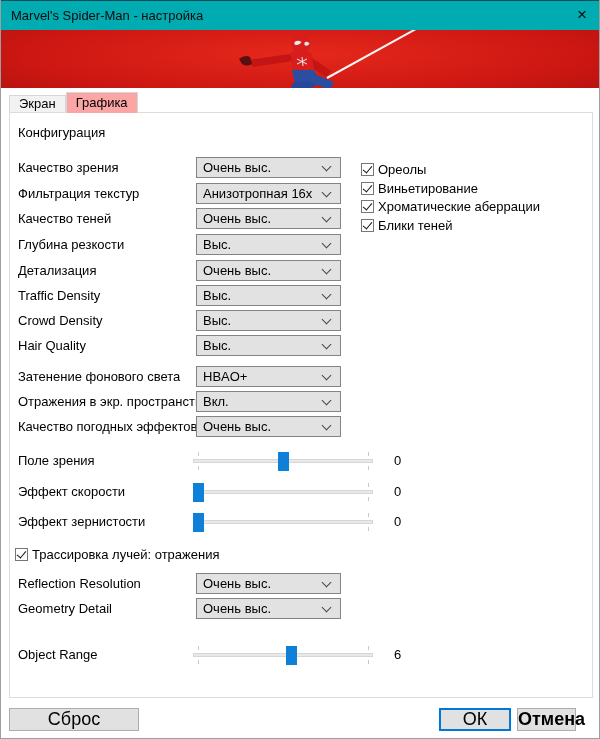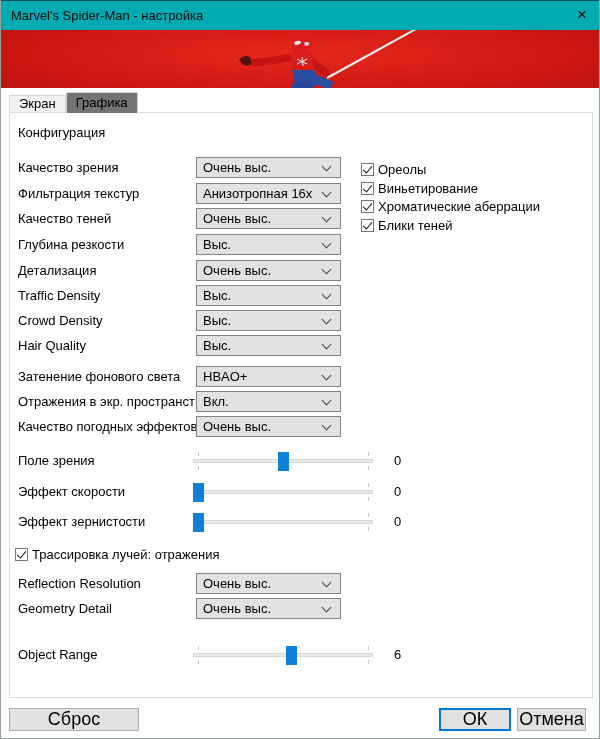--- a/index.html
+++ b/index.html
@@ -30,21 +30,21 @@
     background:radial-gradient(120% 170% at 50% 42%, #e5281c 0%, #cd1712 38%, #a30e0d 72%, #800909 100%);
     overflow:hidden;
   }
   
   #tabstrip { position:absolute; left:8px; top:91px; height:22px; display:flex; align-items:flex-end; z-index:3; }
   .tab {
     height:17px; margin-bottom:1px; line-height:16px; padding:0 9px;
     font-size:13px; background:#f2f2f2; border:1px solid #d6d6d6; border-bottom:none;
     white-space:nowrap;
   }
-  .tab.active { height:21px; margin-bottom:0; line-height:19px; background:#737373; }
+  .tab.active { height:21px; margin-bottom:0; line-height:19px; background:#fca5a5; }
   
   #panel {
     position:absolute; left:8px; top:112px; width:584px; height:586px;
     border:1px solid #dcdcdc; background:#fff; z-index:1;
   }
   
   .lbl { position:absolute; font-size:13px; white-space:nowrap; z-index:2; }
   .combo {
     position:absolute; width:145px; height:21px; background:#e2e2e2;
     border:1px solid #848484; z-index:2;
@@ -105,21 +105,21 @@
     <div class="tab active">Графика</div>
   </div>
 
   <div id="panel"></div>
 
   <div class="cb checked" style="left:14px;top:548px;"></div>
   <div class="lbl" style="left:31px;top:547px;">Трассировка лучей: отражения</div>
 
   <div class="btn" id="btn-reset" style="left:8px;top:708px;width:130px;">Сброс</div>
   <div class="btn" id="btn-ok" style="left:438px;top:708px;width:72px;">ОК</div>
-  <div class="btn" id="btn-cancel" style="left:516px;top:708px;width:69px;">Отмена</div>
+  <div class="btn" id="btn-cancel" style="left:516px;top:708px;width:59px;font-weight:bold;">Отмена</div>
 
 <div class="lbl" style="left: 17px; top: 125px;">Конфигурация</div>
     <div class="lbl" style="left: 17px; top: 160px;">Качество зрения</div>
     <div class="combo" style="left: 195px; top: 157px;">
       <span class="combo-val">Очень выс.</span>
       <span class="chev"></span>
     </div>
     <div class="lbl" style="left: 17px; top: 186px;">Фильтрация текстур</div>
     <div class="combo" style="left: 195px; top: 183px;">
       <span class="combo-val">Анизотропная 16x</span>

